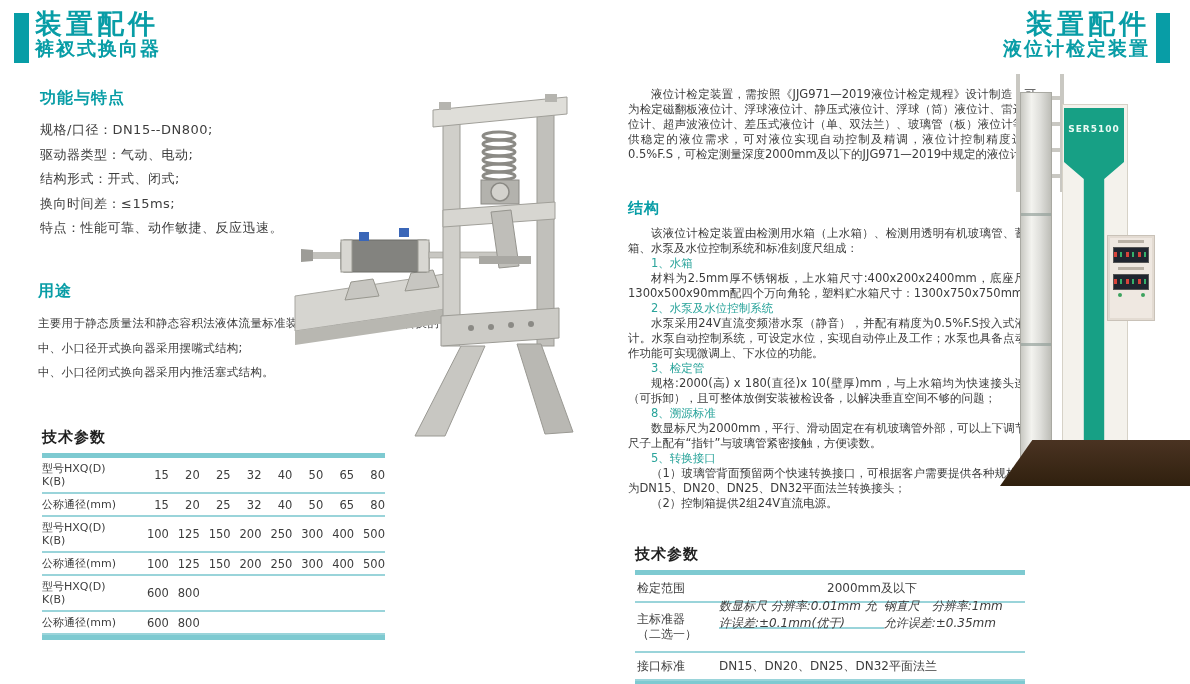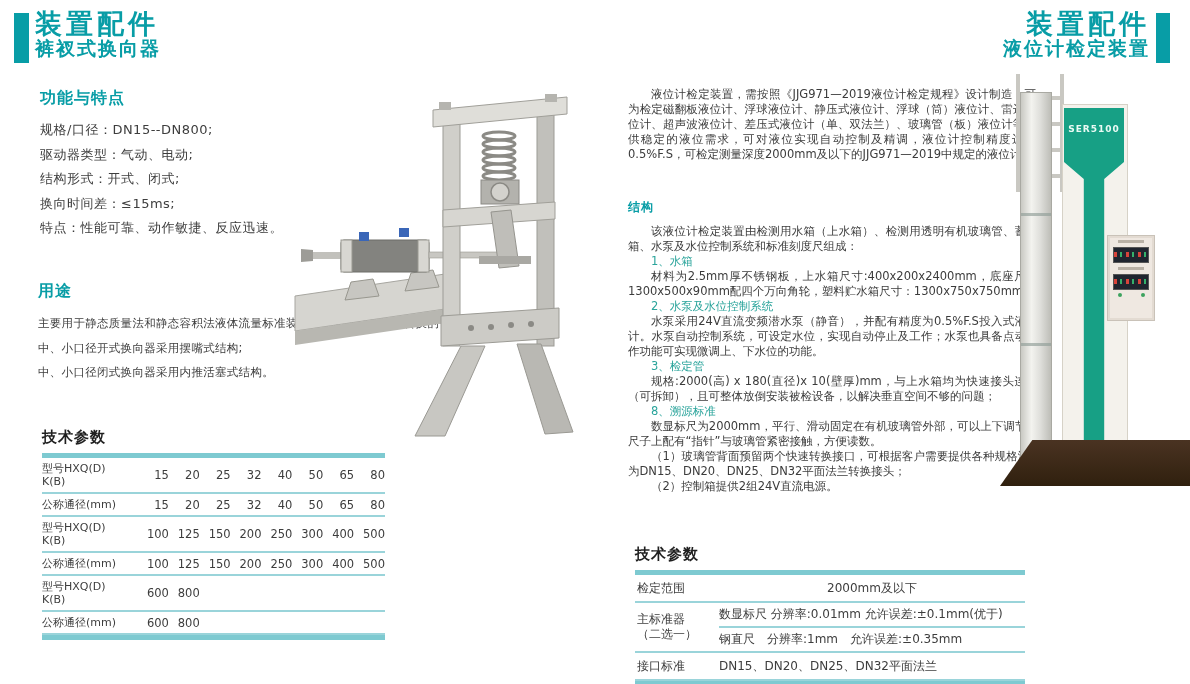--- a/index.html
+++ b/index.html
@@ -31,33 +31,33 @@
   .trow.dbl{height:34px;}
   .trow:last-of-type{border-bottom:none;}
   .tlabel{width:96px;font-size:11px;line-height:13px;color:#3d3d3d;}
   .tcell{flex:1 1 0;text-align:right;font-size:11.5px;color:#3d3d3d;}
   
   #machine{left:293px;top:84px;width:282px;height:358px;}
   
   #intro{left:628px;top:87px;width:408px;font-size:11.5px;line-height:15px;
          text-align:justify;text-indent:2em;color:#3b3b3b;}
   #structure{left:628px;top:199px;width:410px;}
-  #structure h2{margin:0 0 8px 0;font-size:12px;letter-spacing:1px;font-weight:bold;color:#089da6;}
+  #structure h2{margin:0 0 8px 0;font-size:15px;letter-spacing:1px;font-weight:bold;color:#089da6;}
   #structure p{margin:0;font-size:11.5px;line-height:15px;text-align:justify;
                text-indent:2em;color:#3b3b3b;}
   .s-head{color:#2aa49b !important;}
   .wide{width:552px;}
   
   #rtable{left:635px;top:545px;width:390px;}
   .rrow{display:flex;align-items:center;border-bottom:2px solid #9ad4da;font-size:12px;color:#3d3d3d;justify-content:flex-end;}
   .rrow .rlabel{width:82px;padding-left:2px;}
   .r1{height:26px;} .r1 .rval{flex:1;text-align:center;}
   .r2{height:48px;align-items:stretch;}
   .r2 .rlabel{display:flex;flex-direction:column;justify-content:center;line-height:15px;}
-  .r2 .opts{flex:1;display:flex;flex-direction:column;}
+  .r2 .opts{flex:1;display:flex;flex-direction:row;font-style:italic;}
   .r2 .opt{height:24px;display:flex;align-items:center;}
   .r2 .opt:first-child{border-bottom:2px solid #9ad4da;}
   .r3{height:26px;} .r3 .rval{flex:1;}
   
   #device{left:1014px;top:56px;width:176px;height:430px;}
   #dev-ladder{position:absolute;left:2px;top:18px;width:40px;height:118px;
     border-left:4px solid #c9c8c2;border-right:4px solid #c9c8c2;
     background:repeating-linear-gradient(#0000 0 22px,#c9c8c2 22px 26px);}
   #dev-tube{position:absolute;left:6px;top:36px;width:30px;height:372px;
     background:linear-gradient(90deg,#c9c9c3,#f3f3ef 35%,#dededa 65%,#bdbdb7);
@@ -253,20 +253,21 @@
   <h2>结构</h2>
   <p>该液位计检定装置由检测用水箱（上水箱）、检测用透明有机玻璃管、蓄水箱、水泵及水位控制系统和标准刻度尺组成：</p>
   <p class="s-head">1、水箱</p>
   <p>材料为2.5mm厚不锈钢板，上水箱尺寸:400x200x2400mm，底座尺寸1300x500x90mm配四个万向角轮，塑料贮水箱尺寸：1300x750x750mm。</p>
   <p class="s-head">2、水泵及水位控制系统</p>
   <p>水泵采用24V直流变频潜水泵（静音），并配有精度为0.5%F.S投入式液位计。水泵自动控制系统，可设定水位，实现自动停止及工作；水泵也具备点动工作功能可实现微调上、下水位的功能。</p>
   <p class="s-head">3、检定管</p>
   <p>规格:2000(高) x 180(直径)x 10(壁厚)mm，与上水箱均为快速接头连通（可拆卸），且可整体放倒安装被检设备，以解决垂直空间不够的问题；</p>
   <p class="s-head">8、溯源标准</p>
   <p>数显标尺为2000mm，平行、滑动固定在有机玻璃管外部，可以上下调节，尺子上配有“指针”与玻璃管紧密接触，方便读数。</p>
+  <p class="s-head">5、转换接口</p>
   <p class="wide">（1）玻璃管背面预留两个快速转换接口，可根据客户需要提供各种规格液位计转换接头，出厂标准配置为DN15、DN20、DN25、DN32平面法兰转换接头；</p>
   <p class="wide">（2）控制箱提供2组24V直流电源。</p>
 </div>
 
 <div class="abs" id="rtable">
   <h3 class="tbl-h">技术参数</h3>
   <div class="bar"></div>
   <div class="rrow r1">
     <div class="rlabel">检定范围</div>
     <div class="rval">2000mm及以下</div>

